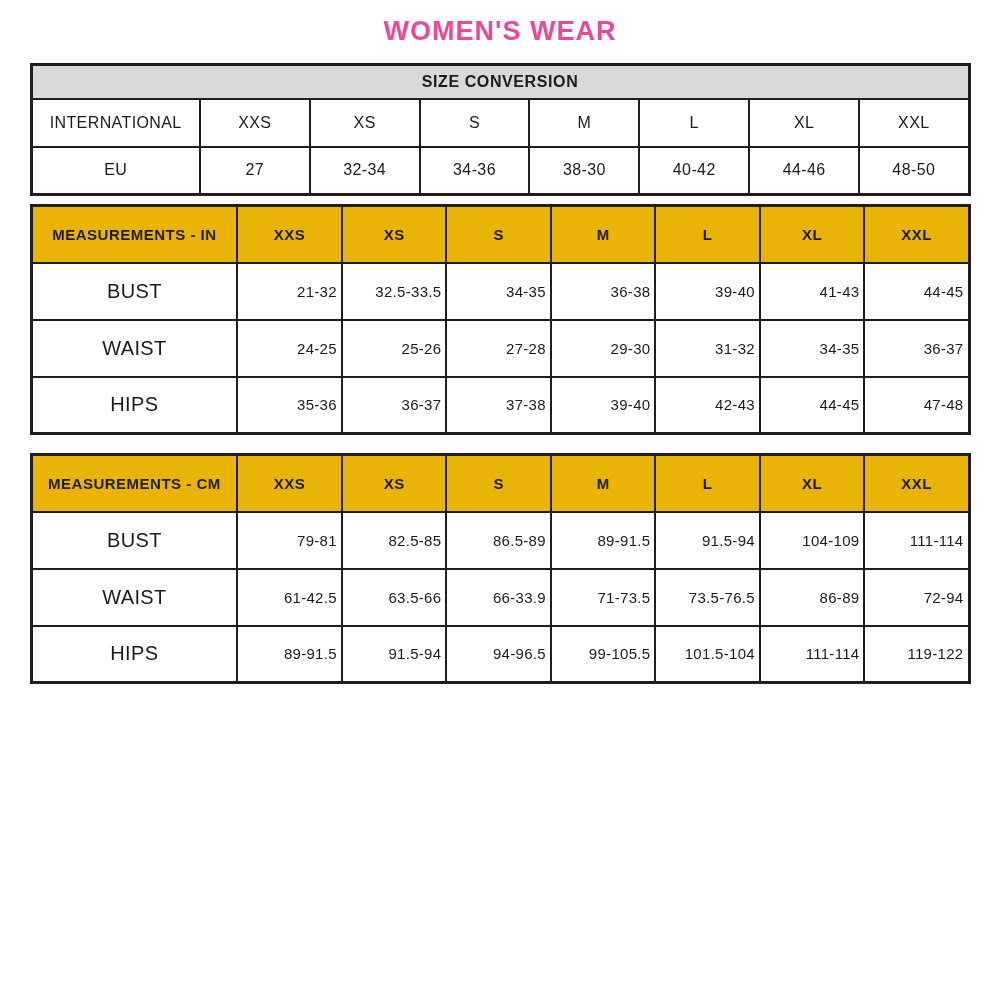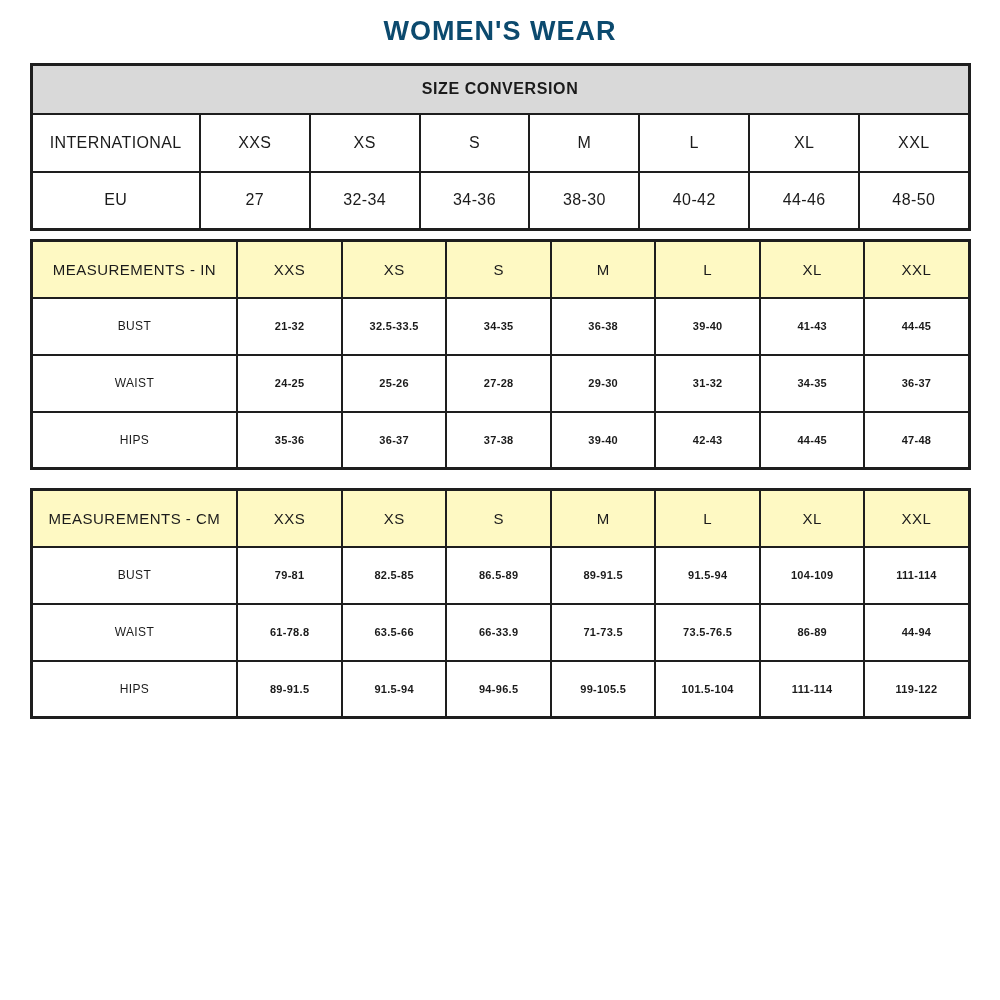--- a/index.html
+++ b/index.html
@@ -10,70 +10,71 @@
     color: #1b1b1b;
     -webkit-font-smoothing: antialiased;
   }
   .page { width: 941px; margin: 0 auto; padding-top: 10px; }
   h1.title {
     text-align: center;
     font-size: 27px;
     font-weight: 700;
     letter-spacing: 1px;
     margin: 6px 0 16px 0;
-    color: #0c4a6e;
+    color: #ec4899;
   }
   table.tbl {
     width: 100%;
     border-collapse: collapse;
     border: 3px solid #1e1e1e;
     table-layout: fixed;
   }
   .tbl th, .tbl td {
     border: 2px solid #1e1e1e;
     text-align: center;
     vertical-align: middle;
     padding: 0 4px;
     overflow: hidden;
   }
   .tbl tr { height: 57px; }
-  .tbl tr.band-row { height: 49px; }
+  .tbl tr.band-row { height: 34px; }
   .tbl .band {
     background: #d9d9d9;
     font-weight: 700;
     font-size: 16px;
     letter-spacing: 0.6px;
   }
   
   .tbl-conversion { margin-bottom: 8px; }
-  .tbl-conversion tr { height: 58px; }
+  .tbl-conversion tr { height: 48px; }
   .tbl-conversion th, .tbl-conversion td {
     font-size: 16px;
     font-weight: 400;
     letter-spacing: 0.4px;
   }
   .tbl-conversion th.band { font-weight: 700; }
   .tbl-conversion col.c0 { width: 18%; }
   
   .tbl-measure col.c0 { width: 22%; }
   .tbl-measure thead th {
-    background: #fef9c3;
-    font-weight: 400;
+    background: #eab308;
+    font-weight: 700;
     font-size: 15px;
     letter-spacing: 0.5px;
   }
   .tbl-measure tbody th.labelcol {
     font-weight: 400;
-    font-size: 12px;
+    font-size: 20px;
     letter-spacing: 0.4px;
   }
   .tbl-measure tbody td {
-    font-size: 11px;
-    font-weight: 700;
+    font-size: 15px;
+    font-weight: 400;
     letter-spacing: 0.3px;
+    text-align: right;
   }
   .mb-lg { margin-bottom: 18px; }
 </style>
 </head>
 <body>
 
 <div class="page">
   <h1 class="title">WOMEN'S WEAR</h1>
 
   <table class="tbl tbl-conversion">
@@ -202,27 +203,27 @@
           <td>79-81</td>
           <td>82.5-85</td>
           <td>86.5-89</td>
           <td>89-91.5</td>
           <td>91.5-94</td>
           <td>104-109</td>
           <td>111-114</td>
         </tr>
         <tr>
           <th class="labelcol">WAIST</th>
-          <td>61-78.8</td>
+          <td>61-42.5</td>
           <td>63.5-66</td>
           <td>66-33.9</td>
           <td>71-73.5</td>
           <td>73.5-76.5</td>
           <td>86-89</td>
-          <td>44-94</td>
+          <td>72-94</td>
         </tr>
         <tr>
           <th class="labelcol">HIPS</th>
           <td>89-91.5</td>
           <td>91.5-94</td>
           <td>94-96.5</td>
           <td>99-105.5</td>
           <td>101.5-104</td>
           <td>111-114</td>
           <td>119-122</td>

